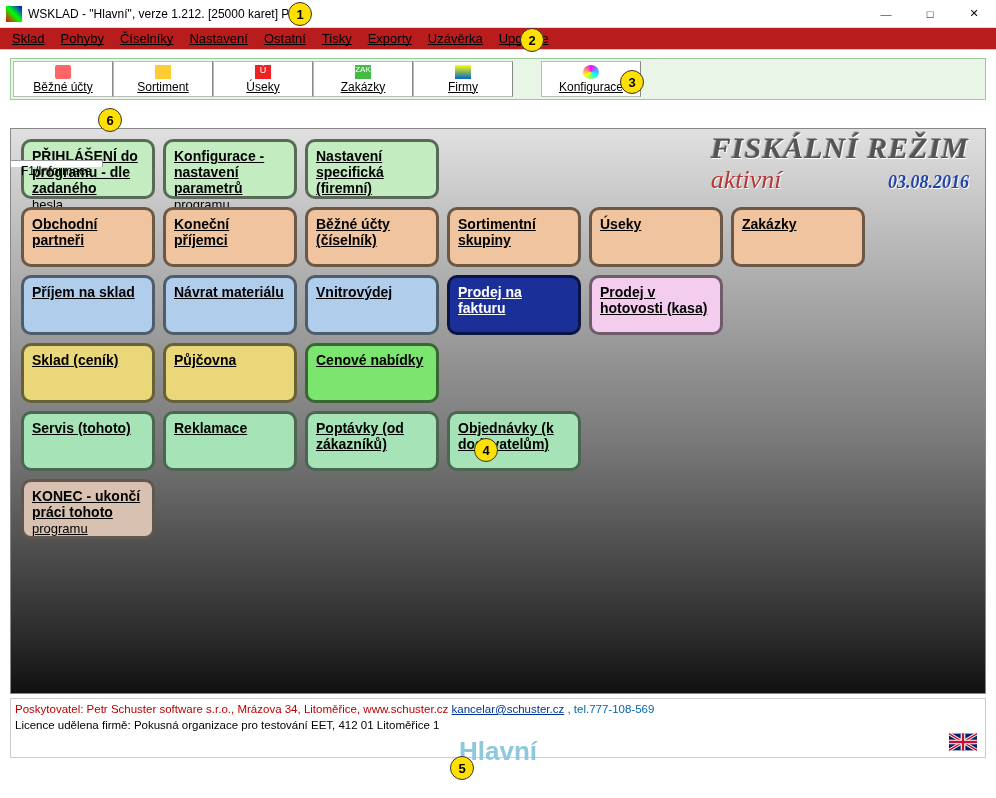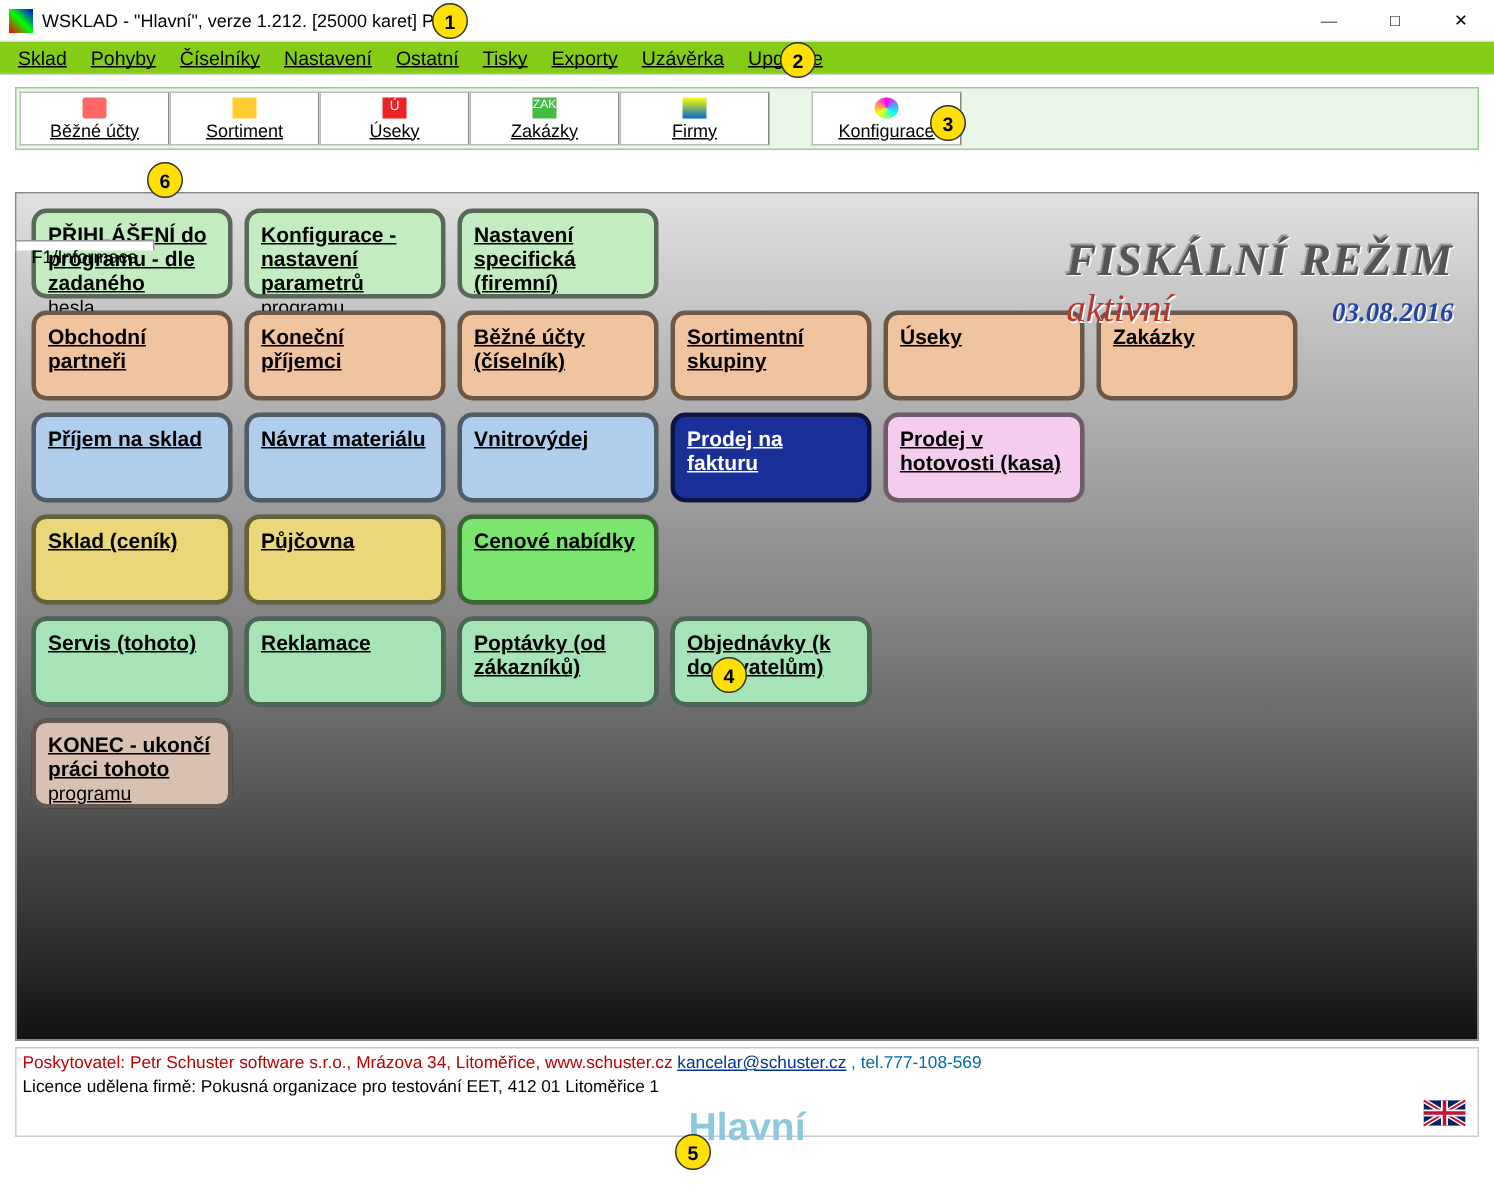--- a/index.html
+++ b/index.html
@@ -4,21 +4,21 @@
 <style>
   * { box-sizing: border-box; margin: 0; padding: 0; }
   body { font-family: "Segoe UI", Tahoma, sans-serif; font-size: 12px; background: #fff; width: 996px; height: 798px; overflow: hidden; position: relative; }
   
   .titlebar { height: 28px; background: #fff; display: flex; align-items: center; padding: 0 0 0 6px; border-bottom: 1px solid #ddd; }
   .titlebar .icon { width: 16px; height: 16px; margin-right: 6px; background: linear-gradient(45deg,#f00,#0f0,#00f); display:inline-block; }
   .titlebar .title { flex: 1; color: #000; font-size: 12px; }
   .titlebar .winbtns { display: flex; }
   .titlebar .winbtn { width: 44px; height: 28px; display:flex; align-items:center; justify-content:center; font-family: "Segoe UI Symbol"; font-size: 11px; cursor:pointer; }
 
-  .menubar { height: 22px; display:flex; align-items:center; padding: 0 4px; background:#84cc16; border-bottom:1px solid #ccc; font-size:13px;text-align:center; }
+  .menubar { height: 22px; display:flex; align-items:center; padding: 0 4px; background:#b91c1c; border-bottom:1px solid #ccc; font-size:13px;text-align:center; }
   .menubar .mitem { padding: 2px 8px; cursor:pointer; }
   .menubar .mul { text-decoration: underline; text-decoration-skip-ink: none; }
   
   .toolbar { margin: 8px 10px 0 10px; height: 42px; background:#e9f5e6; border:1px solid #9c9; display:flex; align-items:flex-start; gap:0; padding: 2px; }
   .toolbar .tbtn { width: 100px; height: 36px; border:1px solid #bbb; border-right:1px solid #888; background:#fff; display:flex; flex-direction:column; align-items:center; justify-content:center; cursor:pointer; font-size:12px; }
   .toolbar .tbtn .ticon { width:16px; height:14px; margin-bottom:1px; }
   .toolbar .tbtn span.lbl { text-decoration: underline; font-size:12px; font-weight:500; }
   .toolbar .tbtn.kf { margin-left: 28px; }
 
   .tabs { margin: 4px 10px 0 10px; height: 24px; display:flex; }
@@ -36,21 +36,21 @@
   .c-lime   { background:#c3ecc0; }
   .c-orange { background:#f0c49e; }
   .c-blue   { background:#b0cdec; }
   .c-navy   { background:#1a2f98; color:#fff; }
   .c-pink   { background:#f4cdee; }
   .c-yellow { background:#e9d779; }
   .c-green  { background:#7ce56f; }
   .c-mint   { background:#a6e4b7; }
   .c-tan    { background:#d8c1b1; }
 
-  .fiscal { position:absolute; top:28px; right:16px; text-align:right; }
+  .fiscal { position:absolute; top:2px; right:16px; text-align:right; }
   .fiscal .l1 { font-family: Georgia, "Times New Roman", serif; font-size: 30px; font-weight:bold; font-style:italic; color:#555; text-shadow: 1px 1px 0 #fff, -1px -1px 0 #999; letter-spacing:1px; }
   .fiscal .l2row { display:flex; justify-content:space-between; align-items:baseline; gap:20px; }
   .fiscal .l2 { font-family: Georgia, serif; font-size:26px; font-weight:normal; font-style:italic; color:#b33; text-shadow: 1px 1px 0 #fff; }
   .fiscal .l3 { font-family: Georgia, serif; font-size:18px; font-weight:bold; font-style:italic; color:#2244aa; text-shadow: 1px 1px 0 #fff; }
 
   .footer { margin: 0 10px; padding: 2px 4px; border:1px solid #ccc; background:#fff; font-size:11.5px; line-height:1.4; position:relative; height:60px; }
   .footer .l1 { color:#b00; }
   .footer a { color:#003399; text-decoration:underline; }
   .footer .brand { font-family: Arial Black, Arial, sans-serif; font-size:26px; font-weight:900; color:#8cc8de; margin-top:0px;text-align:center; }
   .footer .flag { position:absolute; right:8px; bottom:6px; width:28px; height:18px; display:inline-block; }

